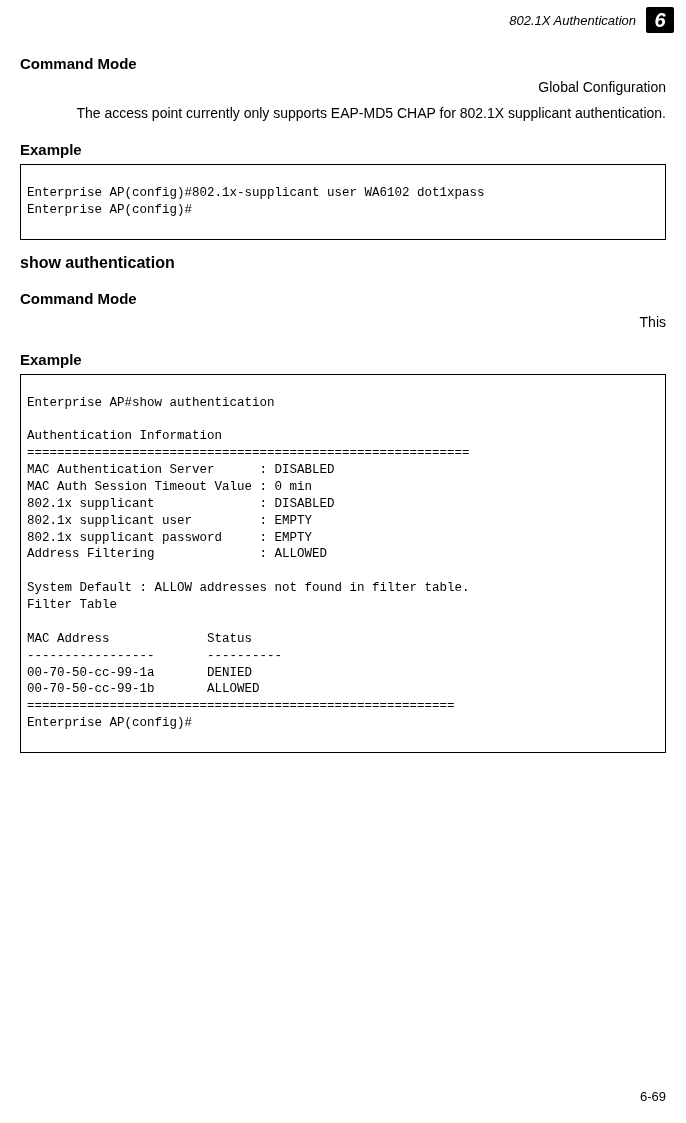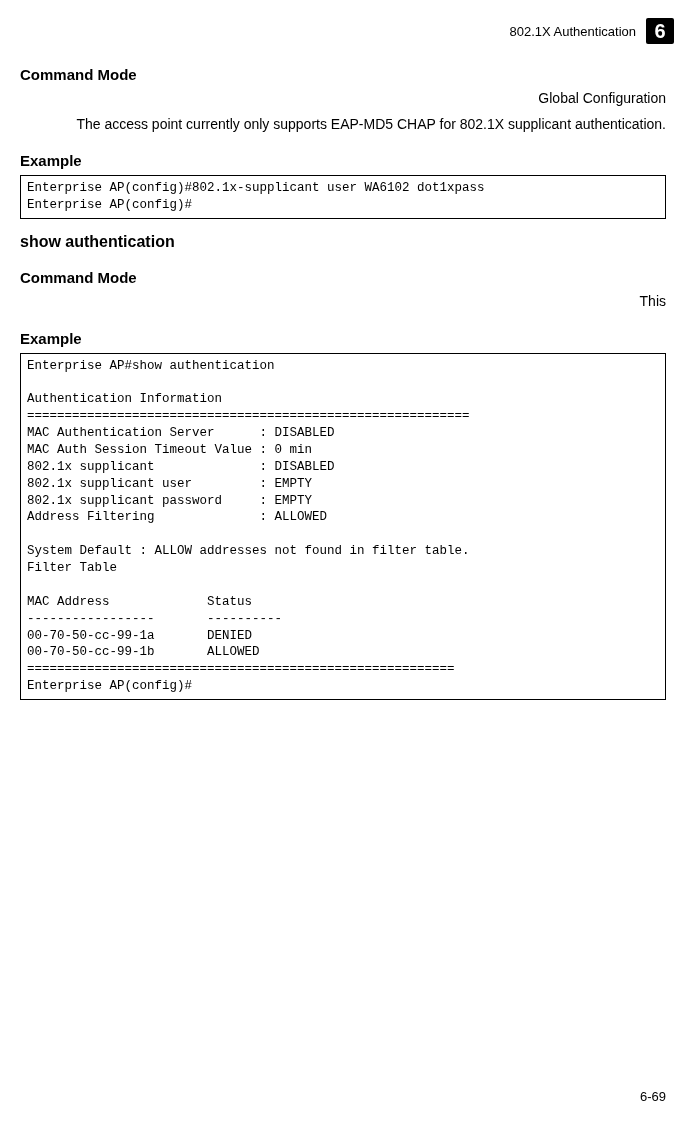--- a/index.html
+++ b/index.html
@@ -9,22 +9,23 @@
       width: 686px;
       height: 1123px;
       position: relative;
       background: #fff;
       color: #000;
     }
     .header {
       display: flex;
       justify-content: flex-end;
       align-items: center;
-      padding: 18px 12px 4px 12px;
+      padding: 7px 12px 4px 12px;
       font-size: 13px;
+      font-style: italic;
     }
     .header-text {
       margin-right: 10px;
     }
     .chapter-box {
       background: #000;
       color: #fff;
       width: 28px;
       height: 26px;
       display: flex;
@@ -57,21 +58,21 @@
     .body-text {
       font-size: 14.5px;
       line-height: 1.4;
       margin: 6px 0;
     }
     .code-box {
       border: 1px solid #000;
       font-family: "Courier New", Courier, monospace;
       font-size: 12.5px;
       white-space: pre;
-      padding: 4px 6px;
+      padding: 20px 6px;
       margin: 6px 0 14px 0;
       line-height: 1.35;
       overflow: hidden;
     }
     .footer {
       position: absolute;
       bottom: 19px;
       right: 20px;
       font-size: 13px;
     }

